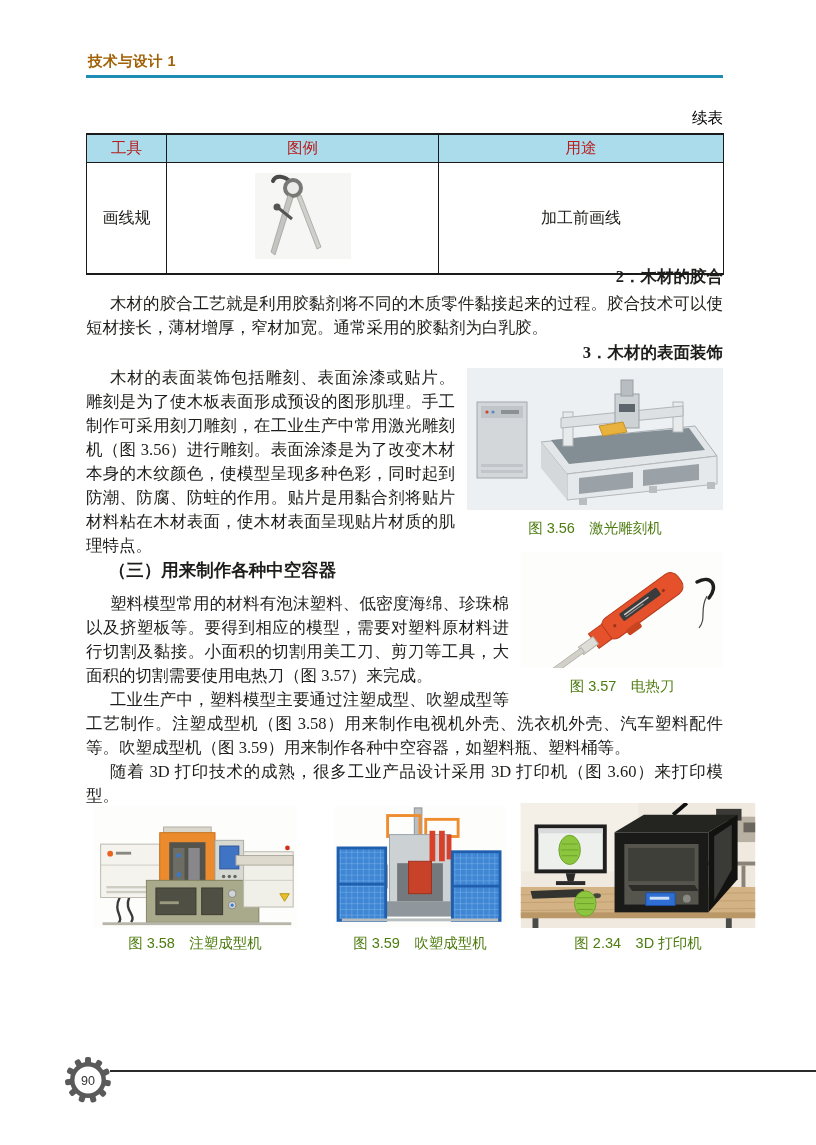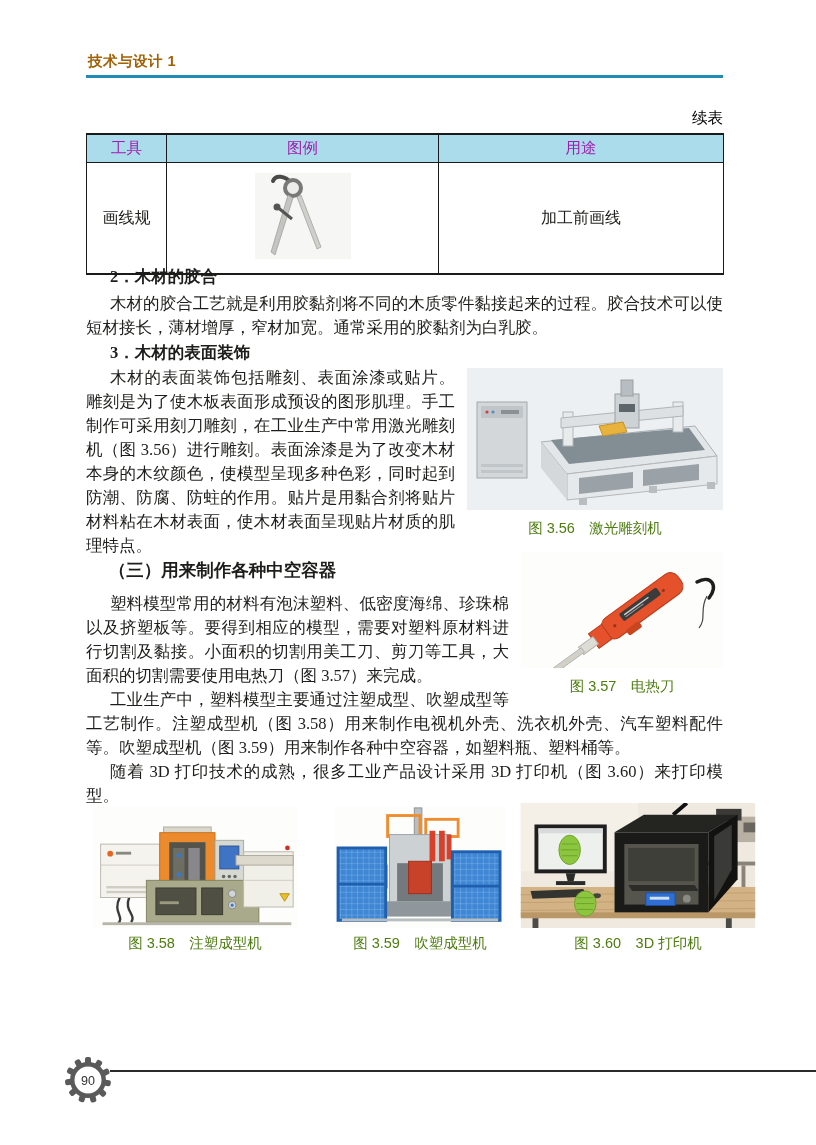--- a/index.html
+++ b/index.html
@@ -19,32 +19,32 @@
     position:absolute;left:86px;top:108px;width:637px;text-align:right;
     font-family:"Liberation Sans","DejaVu Sans",sans-serif;font-size:15.5px;color:#000000;
   }
   
   table.tooltab{
     position:absolute;left:86px;top:133px;width:637px;border-collapse:collapse;
     font-size:15.5px;table-layout:fixed;
   }
   table.tooltab th{
     background:#aadcec;font-family:"Liberation Sans","DejaVu Sans",sans-serif;
-    font-weight:500;font-size:15.5px;color:#a21caf;height:27px;padding:0;
+    font-weight:500;font-size:15.5px;color:#b91c1c;height:27px;padding:0;
     border:1px solid #1a1a1a;border-top:2px solid #1a1a1a;
   }
   table.tooltab td{
     border:1px solid #1a1a1a;border-bottom:2px solid #1a1a1a;height:94px;
     padding:8px 8px;vertical-align:middle;background:#fff;
   }
   td.c-tool{text-align:center;font-size:16px;}
   td.c-img{text-align:center;padding:2px;}
   td.c-use{text-align:center;font-size:16px;padding-left:10px;}
   
-  .abs{position:absolute;left:86px;width:637px;}
+  .abs{position:absolute;left:86px;width:637px;text-align:right;}
   .num-head{font-weight:700;font-size:16.5px;text-indent:1.45em;line-height:22px;}
   .para{font-size:16.5px;line-height:24px;text-align:justify;text-indent:1.45em;margin:0;}
   .wrapblock{font-size:16.5px;line-height:24px;text-align:justify;}
   .wrapblock p{margin:0;text-indent:1.45em;}
   .sec-head{
     font-family:"Liberation Sans","DejaVu Sans",sans-serif;
     font-weight:700;font-size:17.5px;margin:6px 0 10px 0;text-indent:1.3em;
     text-align:left;line-height:24px;
   }
   
@@ -281,21 +281,21 @@
         <polygon points="198,34 216,22 216,68 198,100" fill="#3a3a36"></polygon>
         <rect x="96" y="30" width="96" height="82" fill="#1a1a18"></rect>
         <rect x="106" y="42" width="76" height="62" fill="#55554e"></rect>
         <rect x="110" y="46" width="68" height="34" fill="#3f3f3a"></rect>
         <polygon points="110,84 178,84 182,90 114,90" fill="#2c2c28"></polygon>
         <rect x="128" y="92" width="30" height="13" fill="#2f6fd4" stroke="#1e4f9e"></rect>
         <rect x="132" y="96" width="20" height="3" fill="#cfe0f8"></rect>
         <circle cx="170" cy="98" r="4" fill="#8a8a84"></circle>
       </svg>
     </span>
-    <figcaption>图 3.60　3D 打印机</figcaption>
+    <figcaption>图 2.34　3D 打印机</figcaption>
   </figure>
 
   <div class="footer-line"></div>
   <div class="gear">
     <svg width="48" height="48" viewBox="-24 -24 48 48">
       <g fill="#5a5a5a">
         <g>
           <rect x="-3" y="-23" width="6" height="10" rx="2"></rect>
           <rect x="-3" y="-23" width="6" height="10" rx="2" transform="rotate(33)"></rect>
           <rect x="-3" y="-23" width="6" height="10" rx="2" transform="rotate(66)"></rect>

